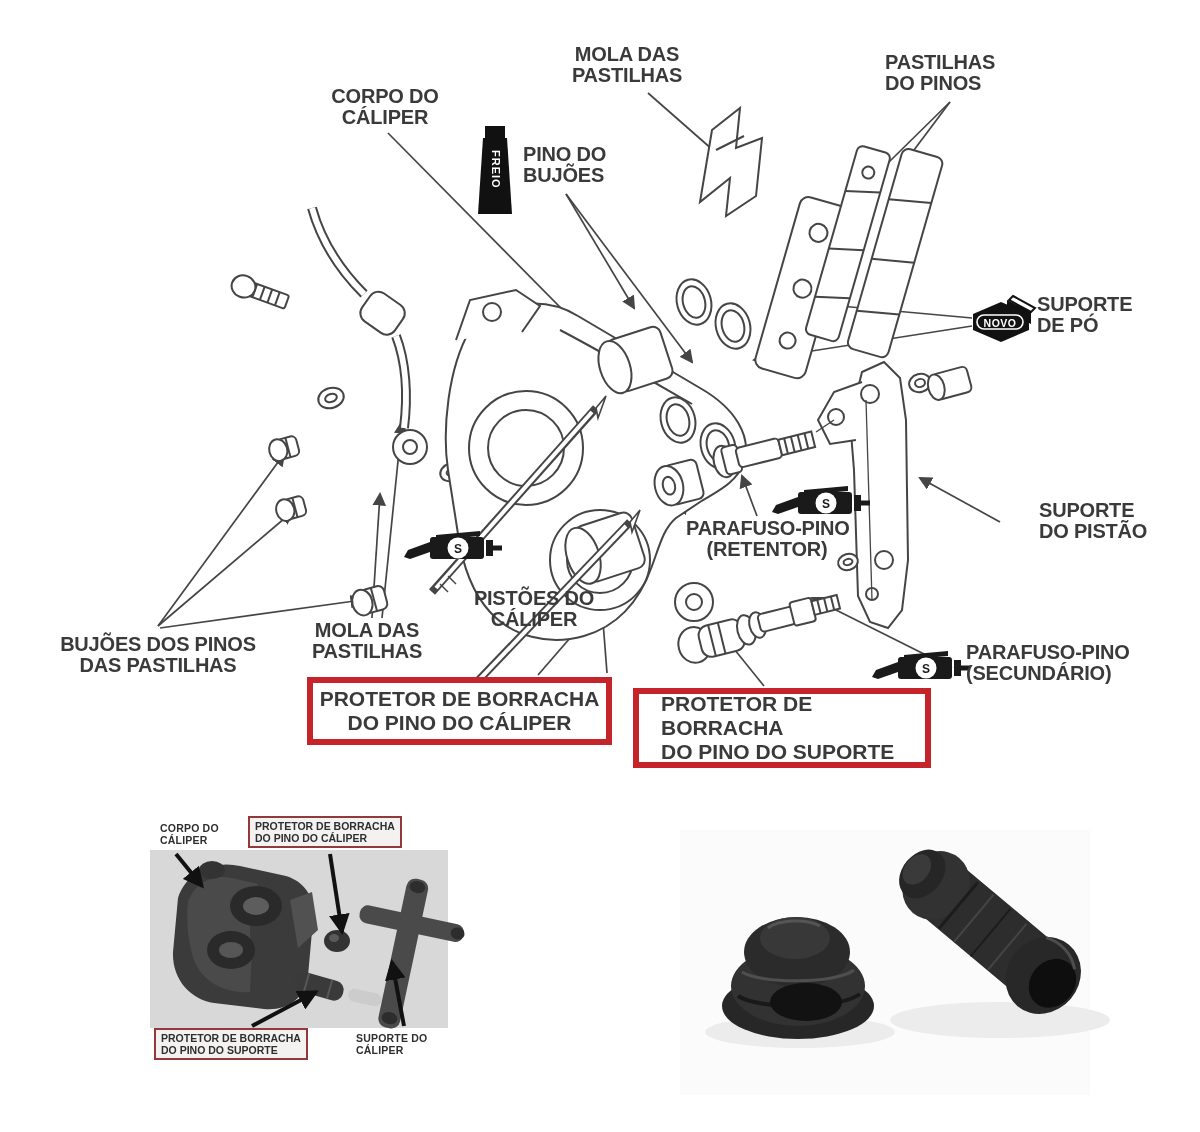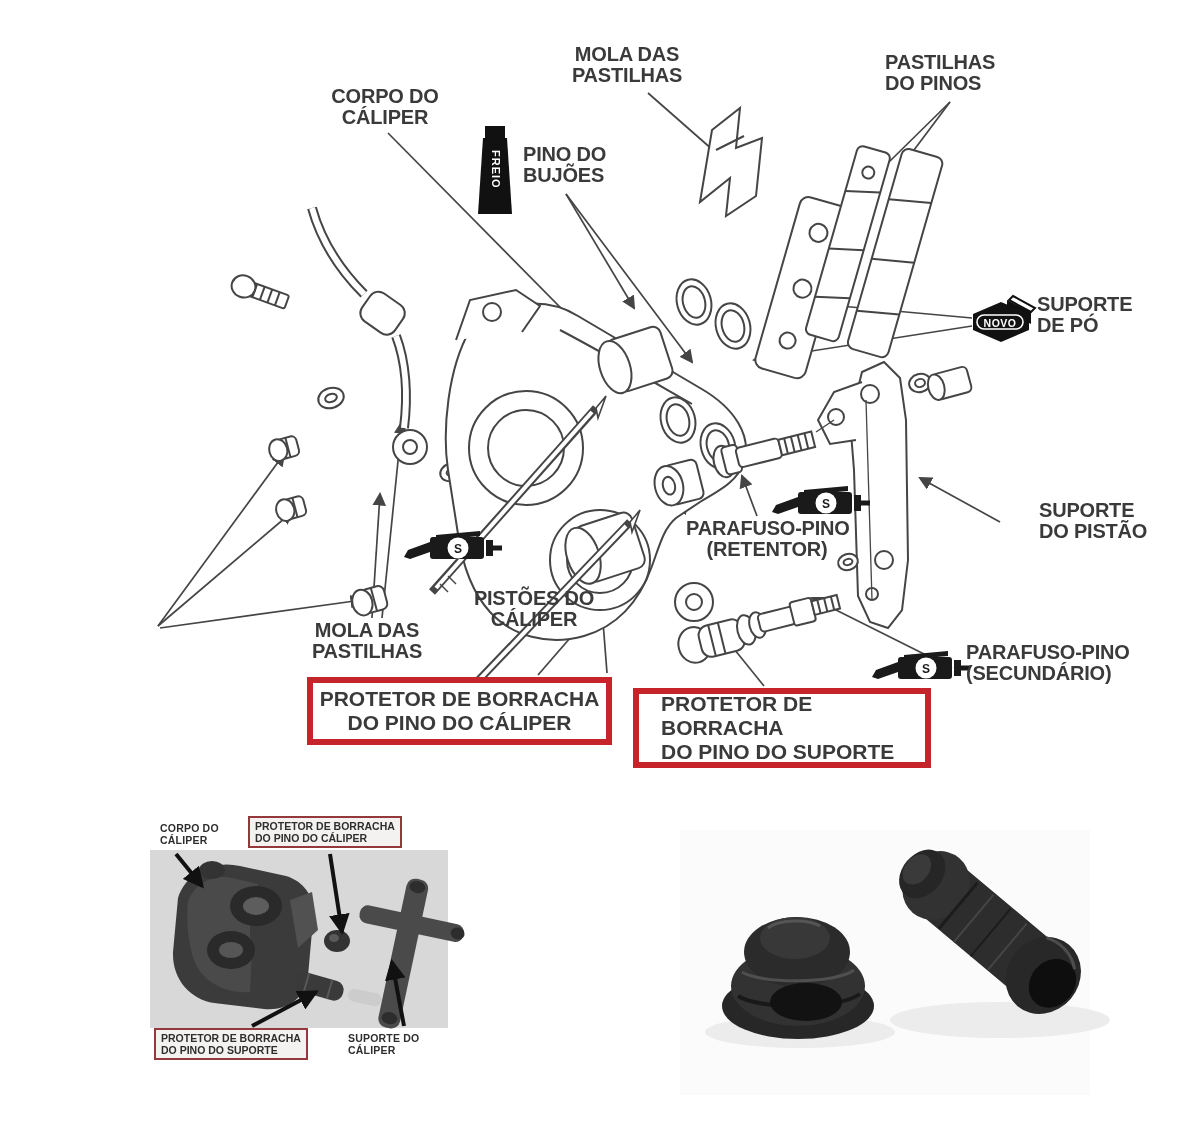--- a/index.html
+++ b/index.html
@@ -376,34 +376,35 @@
   <div class="lbl" style="left:1037px;top:294px;"><span>SUPORTE</span><br><span>DE PÓ</span></div>
 
   <div class="lbl" style="left:1005px;top:500px;margin-left:34px;"><span>SUPORTE</span><br><span>DO PISTÃO</span></div>
 
   <div class="lbl center" style="left:686px;top:518px;width:162px;"><span>PARAFUSO-PINO</span><br><span>(RETENTOR)</span></div>
 
   <div class="lbl center" style="left:436px;top:588px;width:124px;margin-left:36px;"><span>PISTÕES DO</span><br><span>CÁLIPER</span></div>
 
   <div class="lbl center" style="left:306px;top:620px;width:122px;"><span>MOLA DAS</span><br><span>PASTILHAS</span></div>
 
+  <div class="lbl center" style="left:52px;top:634px;width:212px;"><span>BUJÕES DOS PINOS</span><br><span>DAS PASTILHAS</span></div>
 
   <div class="lbl" style="left:966px;top:642px;"><span>PARAFUSO-PINO</span><br><span>(SECUNDÁRIO)</span></div>
 
   <div class="redbox center" style="left:307px;top:677px;width:293px;height:56px;">
     <span>PROTETOR DE BORRACHA</span>
     <span>DO PINO DO CÁLIPER</span>
   </div>
 
   <div class="redbox left" style="left:633px;top:688px;width:264px;height:68px;">
     <span>PROTETOR DE BORRACHA</span>
     <span>DO PINO DO SUPORTE</span>
   </div>
 
   <div class="photo-lbl" style="left:160px;top:822px;"><span>CORPO DO</span><br><span>CÁLIPER</span></div>
 
   <div class="photo-box" style="left:248px;top:816px;"><span>PROTETOR DE BORRACHA</span><br><span>DO PINO DO CÁLIPER</span></div>
 
   <div class="photo-box" style="left:154px;top:1028px;"><span>PROTETOR DE BORRACHA</span><br><span>DO PINO DO SUPORTE</span></div>
 
-  <div class="photo-lbl" style="left:348px;top:1032px;"><span>SUPORTE DO</span><br><span>CÁLIPER</span></div>
+  <div class="photo-lbl" style="left:356px;top:1032px;"><span>SUPORTE DO</span><br><span>CÁLIPER</span></div>
 
 </div>
 
 </body></html>

